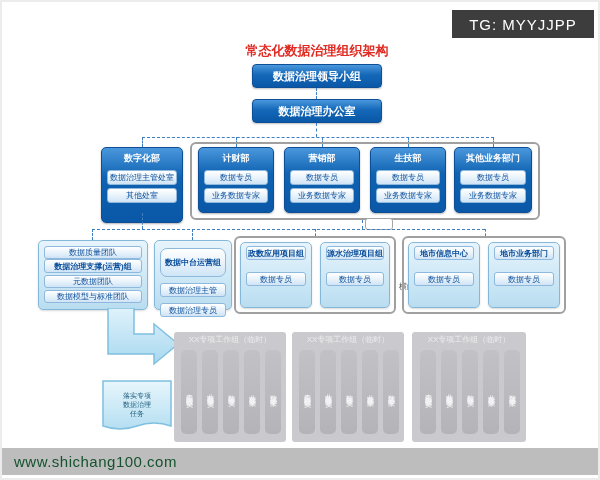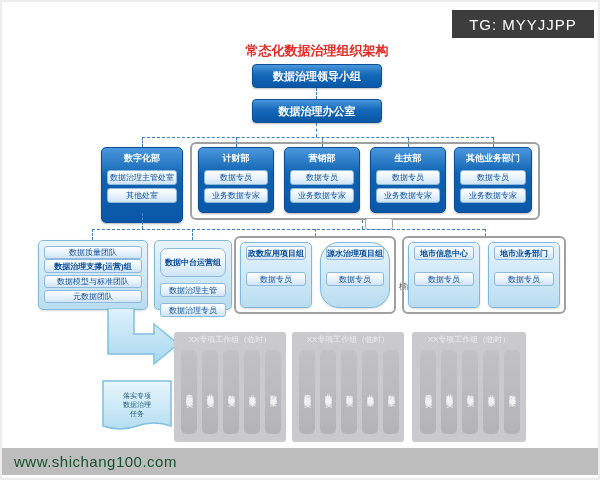--- a/index.html
+++ b/index.html
@@ -130,35 +130,35 @@
   <div class="dashv" style="left:360px;top:218px;height:9px;"></div>
   <div class="dashh" style="left:90px;top:227px;width:393px;"></div>
   <div class="dashv" style="left:90px;top:227px;height:11px;"></div>
   <div class="dashv" style="left:190px;top:227px;height:11px;"></div>
   <div class="dashv" style="left:313px;top:227px;height:7px;"></div>
   <div class="dashv" style="left:483px;top:227px;height:7px;"></div>
 
   <div class="r3box" style="left:36px;top:238px;width:110px;height:70px;">
     <div class="whitebtn" style="height:13px;margin-top:2px;">数据质量团队</div>
     <div class="whitebtn hd" style="height:14px;margin-top:0;">数据治理支撑(运营)组</div>
+    <div class="whitebtn" style="height:13px;margin-top:2px;">元数据团队</div>
     <div class="whitebtn" style="height:13px;margin-top:2px;">数据模型与标准团队</div>
-    <div class="whitebtn" style="height:13px;margin-top:2px;">元数据团队</div>
   </div>
   <div class="r3box" style="left:152px;top:238px;width:78px;height:70px;">
     <div class="whitebtn hd" style="height:29px;margin-top:4px;border-radius:7px;">数据中台运营组</div>
     <div class="whitebtn" style="height:14px;margin-top:6px;">数据治理主管</div>
     <div class="whitebtn" style="height:14px;margin-top:6px;">数据治理专员</div>
   </div>
 
   <div class="grayframe" style="left:232px;top:234px;width:162px;height:78px;"></div>
   <div class="r3box" style="left:238px;top:240px;width:72px;height:66px;">
     <div class="whitebtn hd" style="height:14px;margin-top:0;">政数应用项目组</div>
     <div class="whitebtn" style="height:14px;margin-top:12px;">数据专员</div>
   </div>
-  <div class="r3box" style="left:318px;top:240px;width:70px;height:66px;border-radius:19px;">
+  <div class="r3box" style="left:318px;top:240px;width:70px;height:66px;">
     <div class="whitebtn hd" style="height:14px;margin-top:0;">源水治理项目组</div>
     <div class="whitebtn" style="height:14px;margin-top:12px;">数据专员</div>
   </div>
 
   <div class="grayframe" style="left:400px;top:234px;width:164px;height:78px;"></div>
   <div class="r3box" style="left:406px;top:240px;width:72px;height:66px;">
     <div class="whitebtn hd" style="height:14px;margin-top:0;">地市信息中心</div>
     <div class="whitebtn" style="height:14px;margin-top:12px;">数据专员</div>
   </div>
   <div class="r3box" style="left:486px;top:240px;width:72px;height:66px;">

